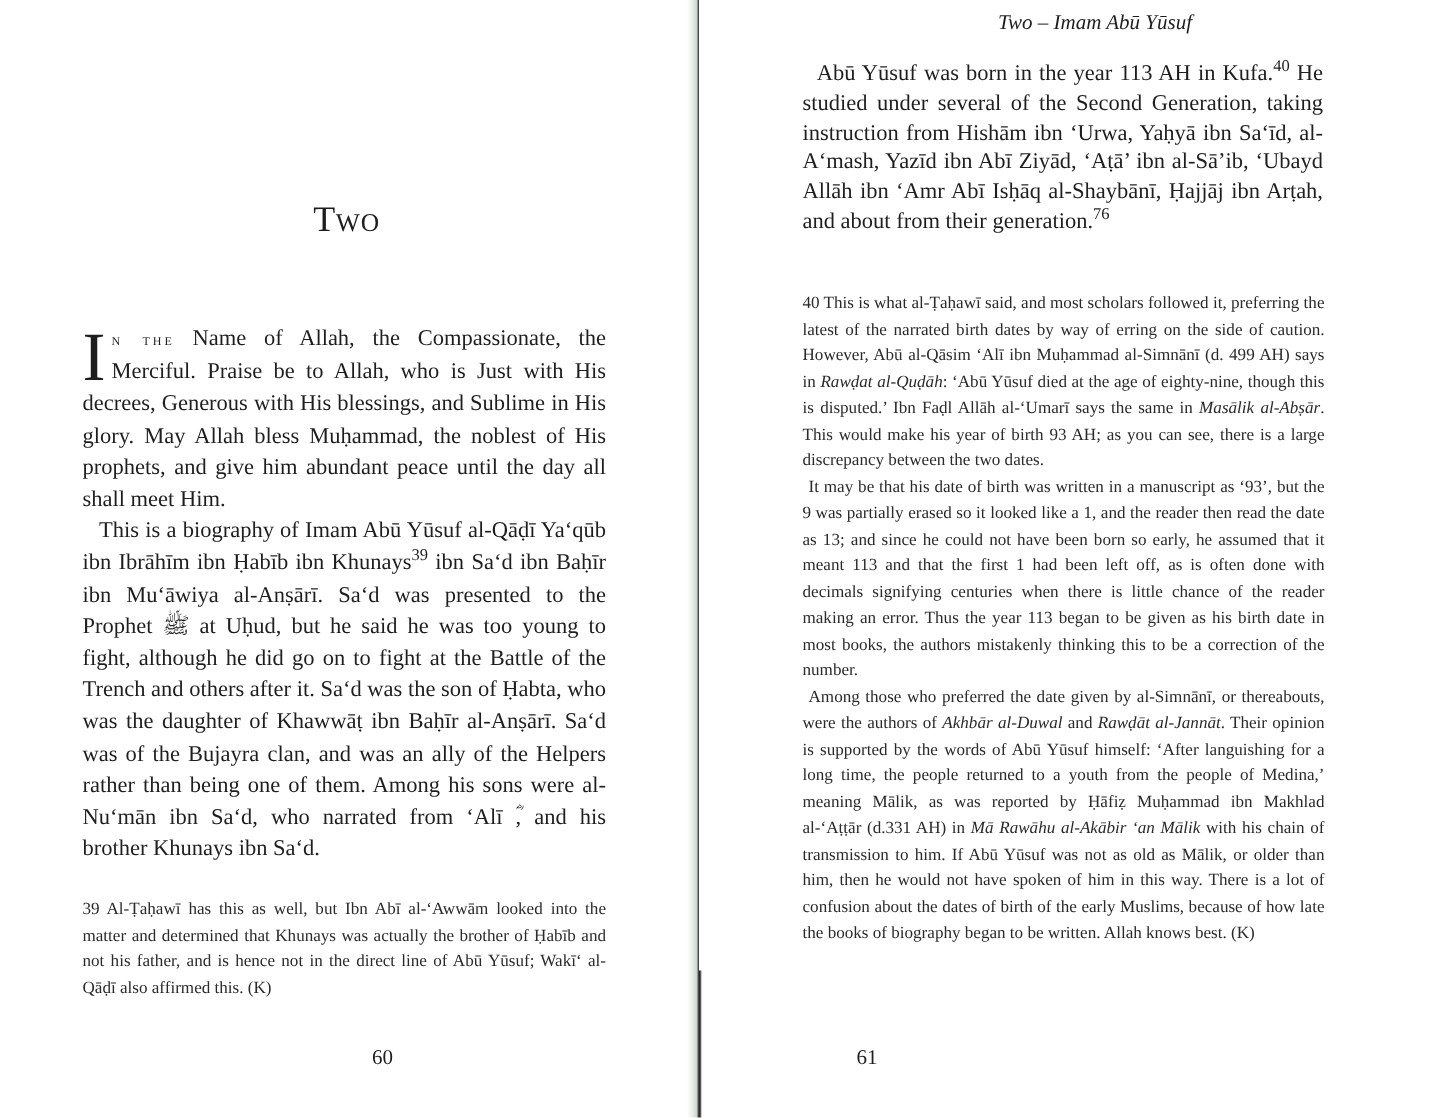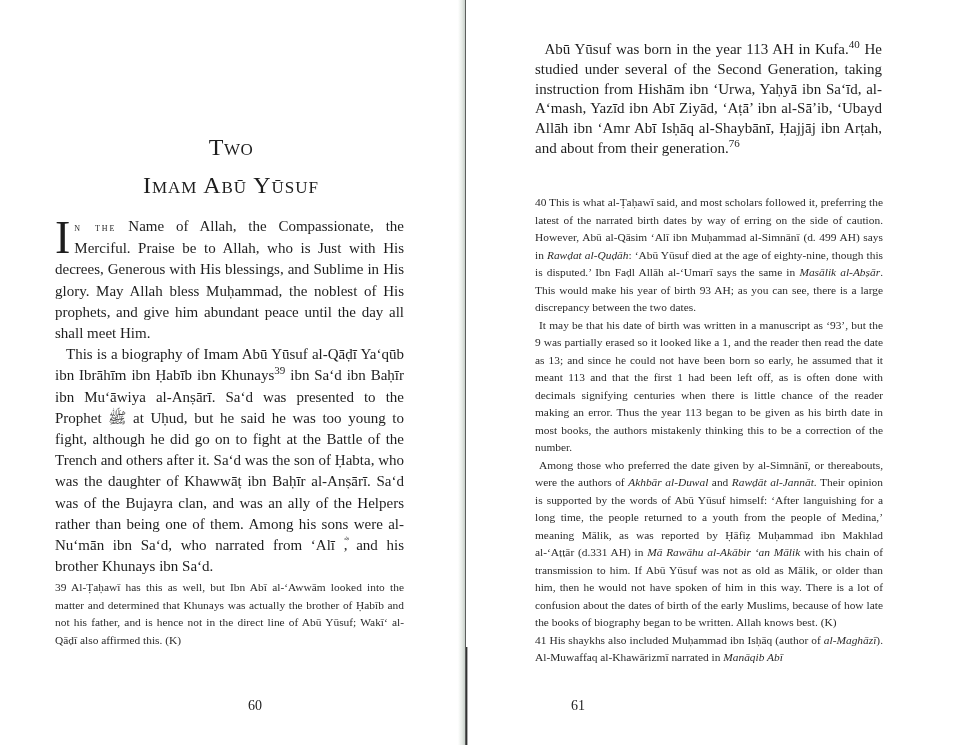--- a/index.html
+++ b/index.html
@@ -28,21 +28,21 @@
     position: absolute; left: 55px; width: 349px; top: 216px;
     font-size: 15px; line-height: 21.2px; text-align: justify;
   }
   .body-left p { margin: 0; }
   .body-left p.indent { text-indent: 11px; }
   .dropcap {
     float: left; font-size: 46px; line-height: 38px; margin: 2px 4px 0 0; padding-top: 1px;
   }
   .smallcaps-lead { font-variant: small-caps; font-size: 11px; letter-spacing: 2px; }
   .footnotes-left {
-    position: absolute; left: 55px; width: 349px; top: 579px;
+    position: absolute; left: 55px; width: 349px; top: 598px;
     font-size: 11.4px; line-height: 17.6px; text-align: justify; color: #2a2a2a;
   }
   .page-number {
     position: absolute; top: 698px; font-size: 14px; text-align: right; width: 60px;
   }
   .pn-left { left: 202px; }
   .pn-right { left: 525px; }
   .running-head {
     position: absolute; top: 8px; left: 520px; width: 420px; text-align: center;
     font-style: italic; font-size: 14px;
@@ -62,21 +62,20 @@
   sup { font-size: 11px; line-height: 0; vertical-align: super; }
   em { }
 </style>
 </head>
 <body>
 
 <div class="spread">
 
   <div class="page page-left">
     <div class="chapter-number">Two</div>
-    <div class="chapter-title">Imam Abū Yūsuf</div>
 
     <div class="body-left">
       <p>
         <span class="dropcap">I</span><span class="smallcaps-lead">n the</span><span> Name of Allah, the Compassionate, the Merciful. Praise be to Allah, who is Just with His decrees, Generous with His blessings, and Sublime in His glory. May Allah bless Muḥammad, the noblest of His prophets, and give him abundant peace until the day all shall meet Him.</span>
       </p>
       <p class="indent">
         <span>This is a biography of Imam Abū Yūsuf al-Qāḍī Ya‘qūb ibn Ibrāhīm ibn Ḥabīb ibn Khunays</span><sup>39</sup><span> ibn Sa‘d ibn Baḥīr ibn Mu‘āwiya al-Anṣārī. Sa‘d was presented to the Prophet ﷺ at Uḥud, but he said he was too young to fight, although he did go on to fight at the Battle of the Trench and others after it. Sa‘d was the son of Ḥabta, who was the daughter of Khawwāṭ ibn Baḥīr al-Anṣārī. Sa‘d was of the Bujayra clan, and was an ally of the Helpers rather than being one of them. Among his sons were al-Nu‘mān ibn Sa‘d, who narrated from ‘Alī ؓ, and his brother Khunays ibn Sa‘d.</span>
       </p>
     </div>
 
@@ -84,35 +83,33 @@
       <p>39 Al-Ṭaḥawī has this as well, but Ibn Abī al-‘Awwām looked into the matter and determined that Khunays was actually the brother of Ḥabīb and not his father, and is hence not in the direct line of Abū Yūsuf; Wakī‘ al-Qāḍī also affirmed this. (K)</p>
     </div>
 
     <div class="page-number pn-left">60</div>
   </div>
 
   <div class="gutter"></div>
 
   <div class="page page-right"></div>
 
+  <div class="running-head">Two – Imam Abū Yūsuf</div>
 
   <div class="body-right">
     <p>
       &nbsp;&nbsp;<span>Abū Yūsuf was born in the year 113 AH in Kufa.</span><sup>40</sup><span> He studied under several of the Second Generation, taking instruction from Hishām ibn ‘Urwa, Yaḥyā ibn Sa‘īd, al-A‘mash, Yazīd ibn Abī Ziyād, ‘Aṭā’ ibn al-Sā’ib, ‘Ubayd Allāh ibn ‘Amr Abī Isḥāq al-Shaybānī, Ḥajjāj ibn Arṭah, and about from their generation.</span><sup>76</sup>
     </p>
   </div>
 
   <div class="footnotes-right">
     <p>
       <span>40 This is what al-Ṭaḥawī said, and most scholars followed it, preferring the latest of the narrated birth dates by way of erring on the side of caution. However, Abū al-Qāsim ‘Alī ibn Muḥammad al-Simnānī (d. 499 AH) says in </span><em>Rawḍat al-Quḍāh</em><span>: ‘Abū Yūsuf died at the age of eighty-nine, though this is disputed.’ Ibn Faḍl Allāh al-‘Umarī says the same in </span><em>Masālik al-Abṣār</em><span>. This would make his year of birth 93 AH; as you can see, there is a large discrepancy between the two dates.</span>
     </p>
     <p class="indent">It may be that his date of birth was written in a manuscript as ‘93’, but the 9 was partially erased so it looked like a 1, and the reader then read the date as 13; and since he could not have been born so early, he assumed that it meant 113 and that the first 1 had been left off, as is often done with decimals signifying centuries when there is little chance of the reader making an error. Thus the year 113 began to be given as his birth date in most books, the authors mistakenly thinking this to be a correction of the number.</p>
     <p class="indent">
       <span>Among those who preferred the date given by al-Simnānī, or thereabouts, were the authors of </span><em>Akhbār al-Duwal</em><span> and </span><em>Rawḍāt al-Jannāt</em><span>. Their opinion is supported by the words of Abū Yūsuf himself: ‘After languishing for a long time, the people returned to a youth from the people of Medina,’ meaning Mālik, as was reported by Ḥāfiẓ Muḥammad ibn Makhlad al-‘Aṭṭār (d.331 AH) in </span><em>Mā Rawāhu al-Akābir ‘an Mālik</em><span> with his chain of transmission to him. If Abū Yūsuf was not as old as Mālik, or older than him, then he would not have spoken of him in this way. There is a lot of confusion about the dates of birth of the early Muslims, because of how late the books of biography began to be written. Allah knows best. (K)</span>
     </p>
-    <p>
-      <span>41 His shaykhs also included Muḥammad ibn Isḥāq (author of </span><em>al-Maghāzī</em><span>). Al-Muwaffaq al-Khawārizmī narrated in </span><em>Manāqib Abī</em>
-    </p>
   </div>
 
   <div class="page-number pn-right">61</div>
 
 </div>
 
 </body></html>

